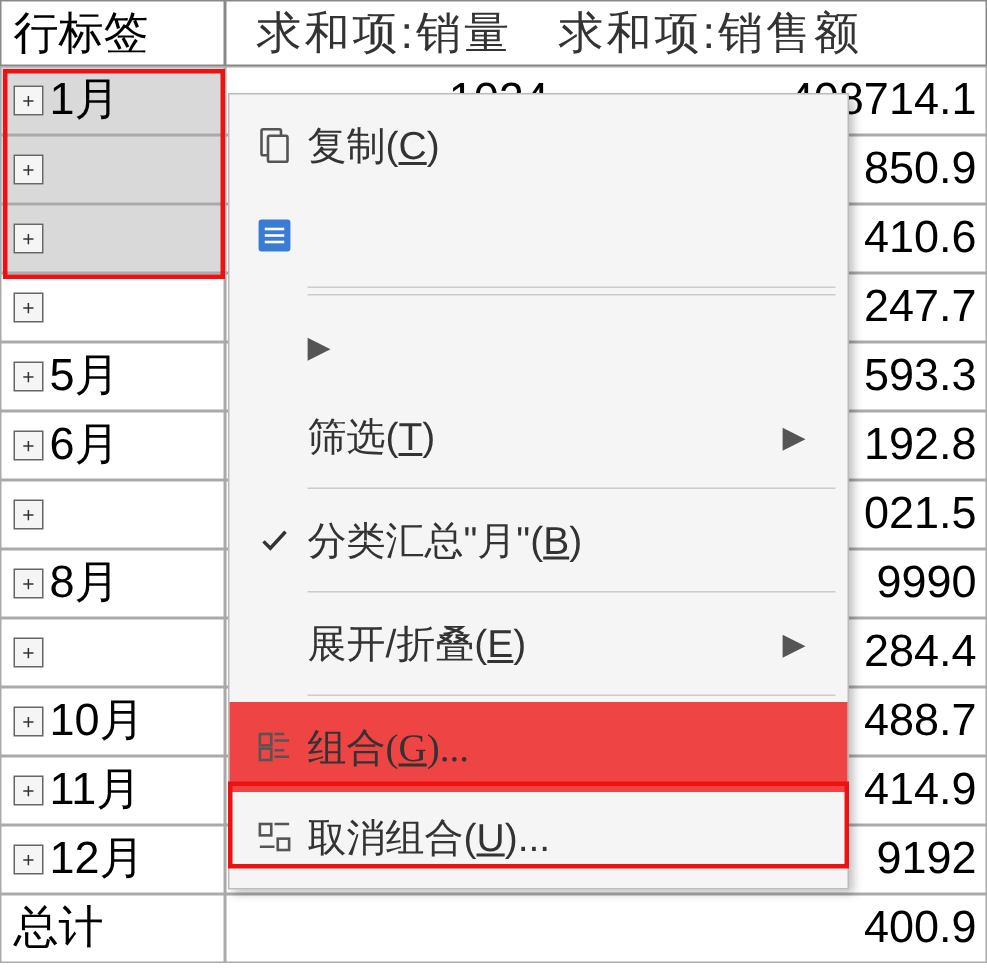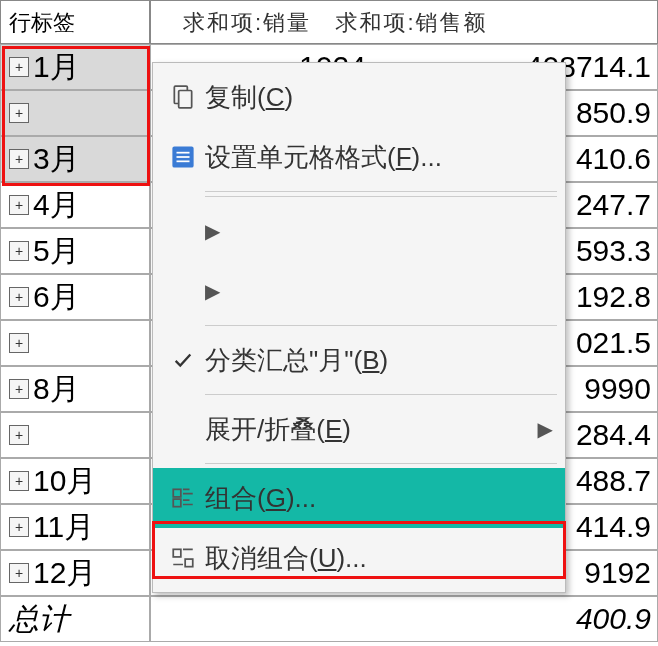--- a/index.html
+++ b/index.html
@@ -17,26 +17,26 @@
     grid-template-columns: 150px 1fr;
     border-collapse: collapse;
   }
   .header-row {
     display: contents;
   }
   .header-cell {
     border: 1px solid #888;
     background: #fff;
     padding: 4px 8px;
-    font-size: 22px;
+    font-size: 30px;
     height: 44px;
     line-height: 36px;
   }
   .header-cell.right {
-    padding-left: 32px;
+    padding-left: 20px;
     letter-spacing: 2px;
     color: #333;
     white-space: nowrap;
     overflow: hidden;
   }
   .data-row {
     display: contents;
   }
   .row-label {
     border: 1px solid #aaa;
@@ -71,21 +71,20 @@
     background: #f5f5f5;
     align-items: center;
     justify-content: center;
     font-size: 14px;
     line-height: 1;
     color: #333;
   }
   .total-row .row-label,
   .total-row .row-value {
     font-size: 30px;
-    font-style: italic;
   }
   
   .red-outline-months {
     position: absolute;
     left: 2px;
     top: 46px;
     width: 148px;
     height: 140px;
     border: 3px solid #e11;
     pointer-events: none;
@@ -100,27 +99,28 @@
     background: #f5f5f5;
     border: 1px solid #bbb;
     box-shadow: 3px 3px 6px rgba(0,0,0,0.25);
     z-index: 10;
     padding: 4px 0;
   }
   .menu-item {
     display: flex;
     align-items: center;
     height: 60px;
-    padding: 0 12px 0 8px;
+    padding: 0 28px 0 8px;
     font-size: 26px;
     color: #333;
     position: relative;
   }
   .menu-item.hl {
-    background: #14b8a6;
+    background: #ef4444;
+    font-family: Liberation Serif, serif;
   }
   .menu-icon {
     width: 44px;
     display: flex;
     align-items: center;
     justify-content: center;
     color: #555;
   }
   .menu-label {
     flex: 1;
@@ -175,29 +175,27 @@
   <div class="data-row">
     <div class="row-label sel">
       <span class="expand-icon">+</span>
     </div>
     <div class="row-value">850.9</div>
   </div>
 
   <div class="data-row">
     <div class="row-label sel">
       <span class="expand-icon">+</span>
-      <span>3月</span>
     </div>
     <div class="row-value">410.6</div>
   </div>
 
   <div class="data-row">
     <div class="row-label">
       <span class="expand-icon">+</span>
-      <span>4月</span>
     </div>
     <div class="row-value">247.7</div>
   </div>
 
   <div class="data-row">
     <div class="row-label">
       <span class="expand-icon">+</span>
       <span>5月</span>
     </div>
     <div class="row-value">593.3</div>
@@ -278,35 +276,35 @@
 
   <div class="menu-item">
     <span class="menu-icon">
       <svg width="26" height="26" viewBox="0 0 24 24" fill="none" stroke="#3a7bd5" stroke-width="1.6">
         <rect x="3" y="3" width="18" height="18" rx="1" fill="#3a7bd5"></rect>
         <line x1="6" y1="8" x2="18" y2="8" stroke="#fff"></line>
           <line x1="6" y1="12" x2="18" y2="12" stroke="#fff"></line>
           <line x1="6" y1="16" x2="18" y2="16" stroke="#fff"></line>
       </svg>
     </span>
-    <span class="menu-label"><span>设置单元格格式(</span><span class="underline-letter">F</span><span>)...</span></span>
   </div>
 
   <div class="menu-sep"></div>
 
 
   <div class="menu-sep"></div>
 
   <div class="menu-item">
     <span class="menu-icon"></span>
     <span class="menu-arrow">▶</span>
   </div>
 
   <div class="menu-item">
     <span class="menu-icon"></span>
+    <span class="menu-label"><span>筛选(</span><span class="underline-letter">T</span><span>)</span></span>
     <span class="menu-arrow">▶</span>
   </div>
 
   <div class="menu-sep"></div>
 
   <div class="menu-item">
     <span class="menu-icon">
       <svg width="22" height="22" viewBox="0 0 24 24" fill="none" stroke="#333" stroke-width="2.5">
         <polyline points="4,13 9,18 20,6"></polyline>
       </svg>

